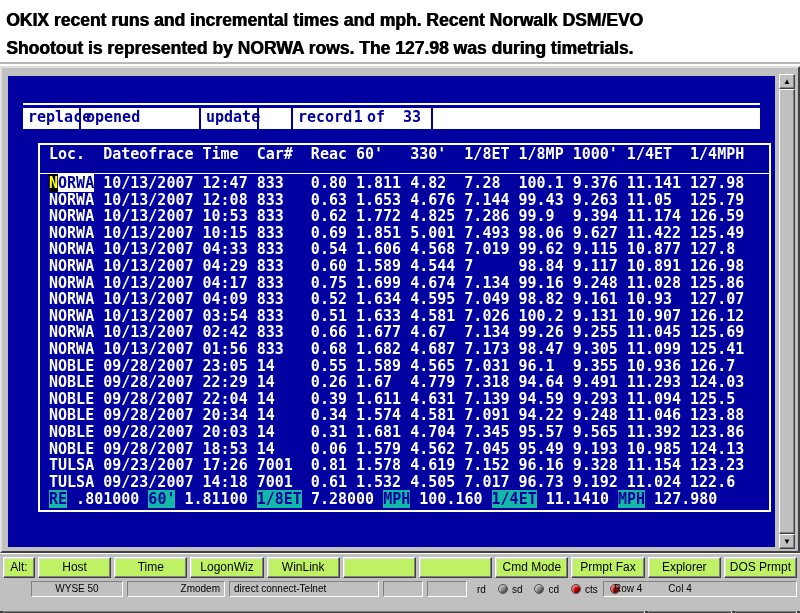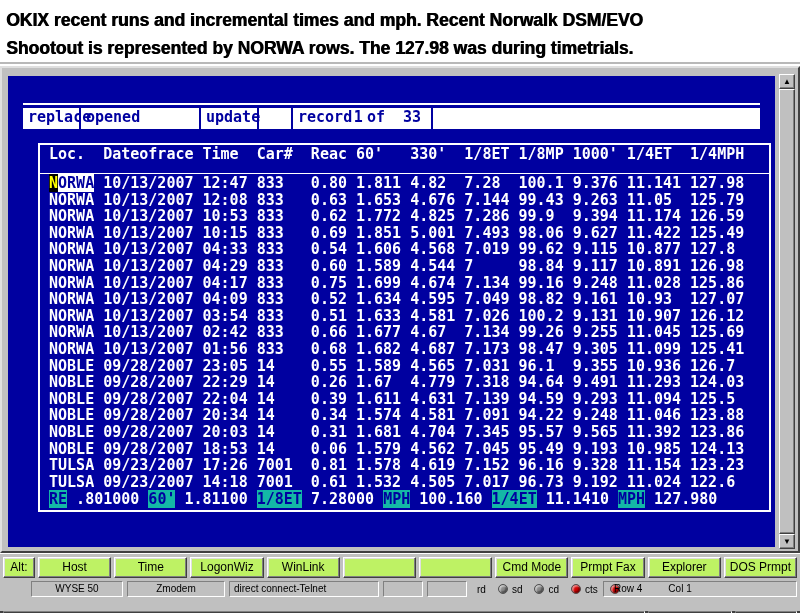--- a/index.html
+++ b/index.html
@@ -57,21 +57,21 @@
   .toolbar{position:absolute;top:553px;left:0;width:800px;height:60px;background:#c0c0c0;
     border-top:1px solid #fff;border-bottom:2px solid #404040;padding:3px 3px 0 3px;}
   .btnrow{display:flex;height:21px;gap:3px;margin-bottom:3px;}
   .btn{flex:1;background:#bef264;border:1px solid;border-color:#fff #404040 #404040 #fff;
     box-shadow:inset -1px -1px 0 #808080,inset 1px 1px 0 #dfdfdf;
     font-size:12px;color:#000;text-align:center;line-height:18px;cursor:default;}
   .btn-alt{flex:0 0 32px;}
   .statusrow{display:flex;height:16px;gap:4px;margin-bottom:14px;font-size:10px;color:#000;padding-left:28px;}
   .scell{border:1px solid;border-color:#808080 #fff #fff #808080;padding:0 4px;line-height:14px;white-space:nowrap;overflow:hidden;}
   .s-emu{width:92px;text-align:center;}
-  .s-proto{width:98px;text-align:center;}
+  .s-proto{width:98px;text-align:right;}
   .s-conn{width:150px;}
   .s-blank1{width:40px;}
   .s-blank2{width:40px;}
   .s-leds{width:128px;display:flex;align-items:center;gap:4px;border:none;padding-left:6px;}
   .ledwrap{display:flex;align-items:center;gap:12px;}
   .led{width:10px;height:10px;border-radius:50%;border:1px solid #505050;
     box-shadow:inset 1.5px 1.5px 1.5px rgba(255,255,255,.55),inset -1.5px -1.5px 1.5px rgba(0,0,0,.45);}
   .s-rowcol{flex:1;display:flex;gap:26px;padding-left:10px;}
   .bottomrow{display:flex;height:15px;gap:3px;font-size:11px;color:#000;}
   .b-msg{flex:1;line-height:13px;}
@@ -165,21 +165,21 @@
           <span>cd</span>
           <span class="led" style="background: rgb(212, 0, 0);"></span>
         </span>
         <span class="ledwrap">
           <span>cts</span>
           <span class="led" style="background: rgb(212, 0, 0);"></span>
         </span>
       </div>
     <div class="scell s-rowcol">
       <span>Row 4</span>
-      <span>Col 1</span>
+      <span>Col 4</span>
     </div>
   </div>
   <div class="bottomrow">
     <div class="scell b-msg">Port opened - Telnet</div>
     <div class="scell b-conn">Connected</div>
     <div class="scell b-time">00:02:11</div>
   </div>
 </div>
 
 </body></html>

